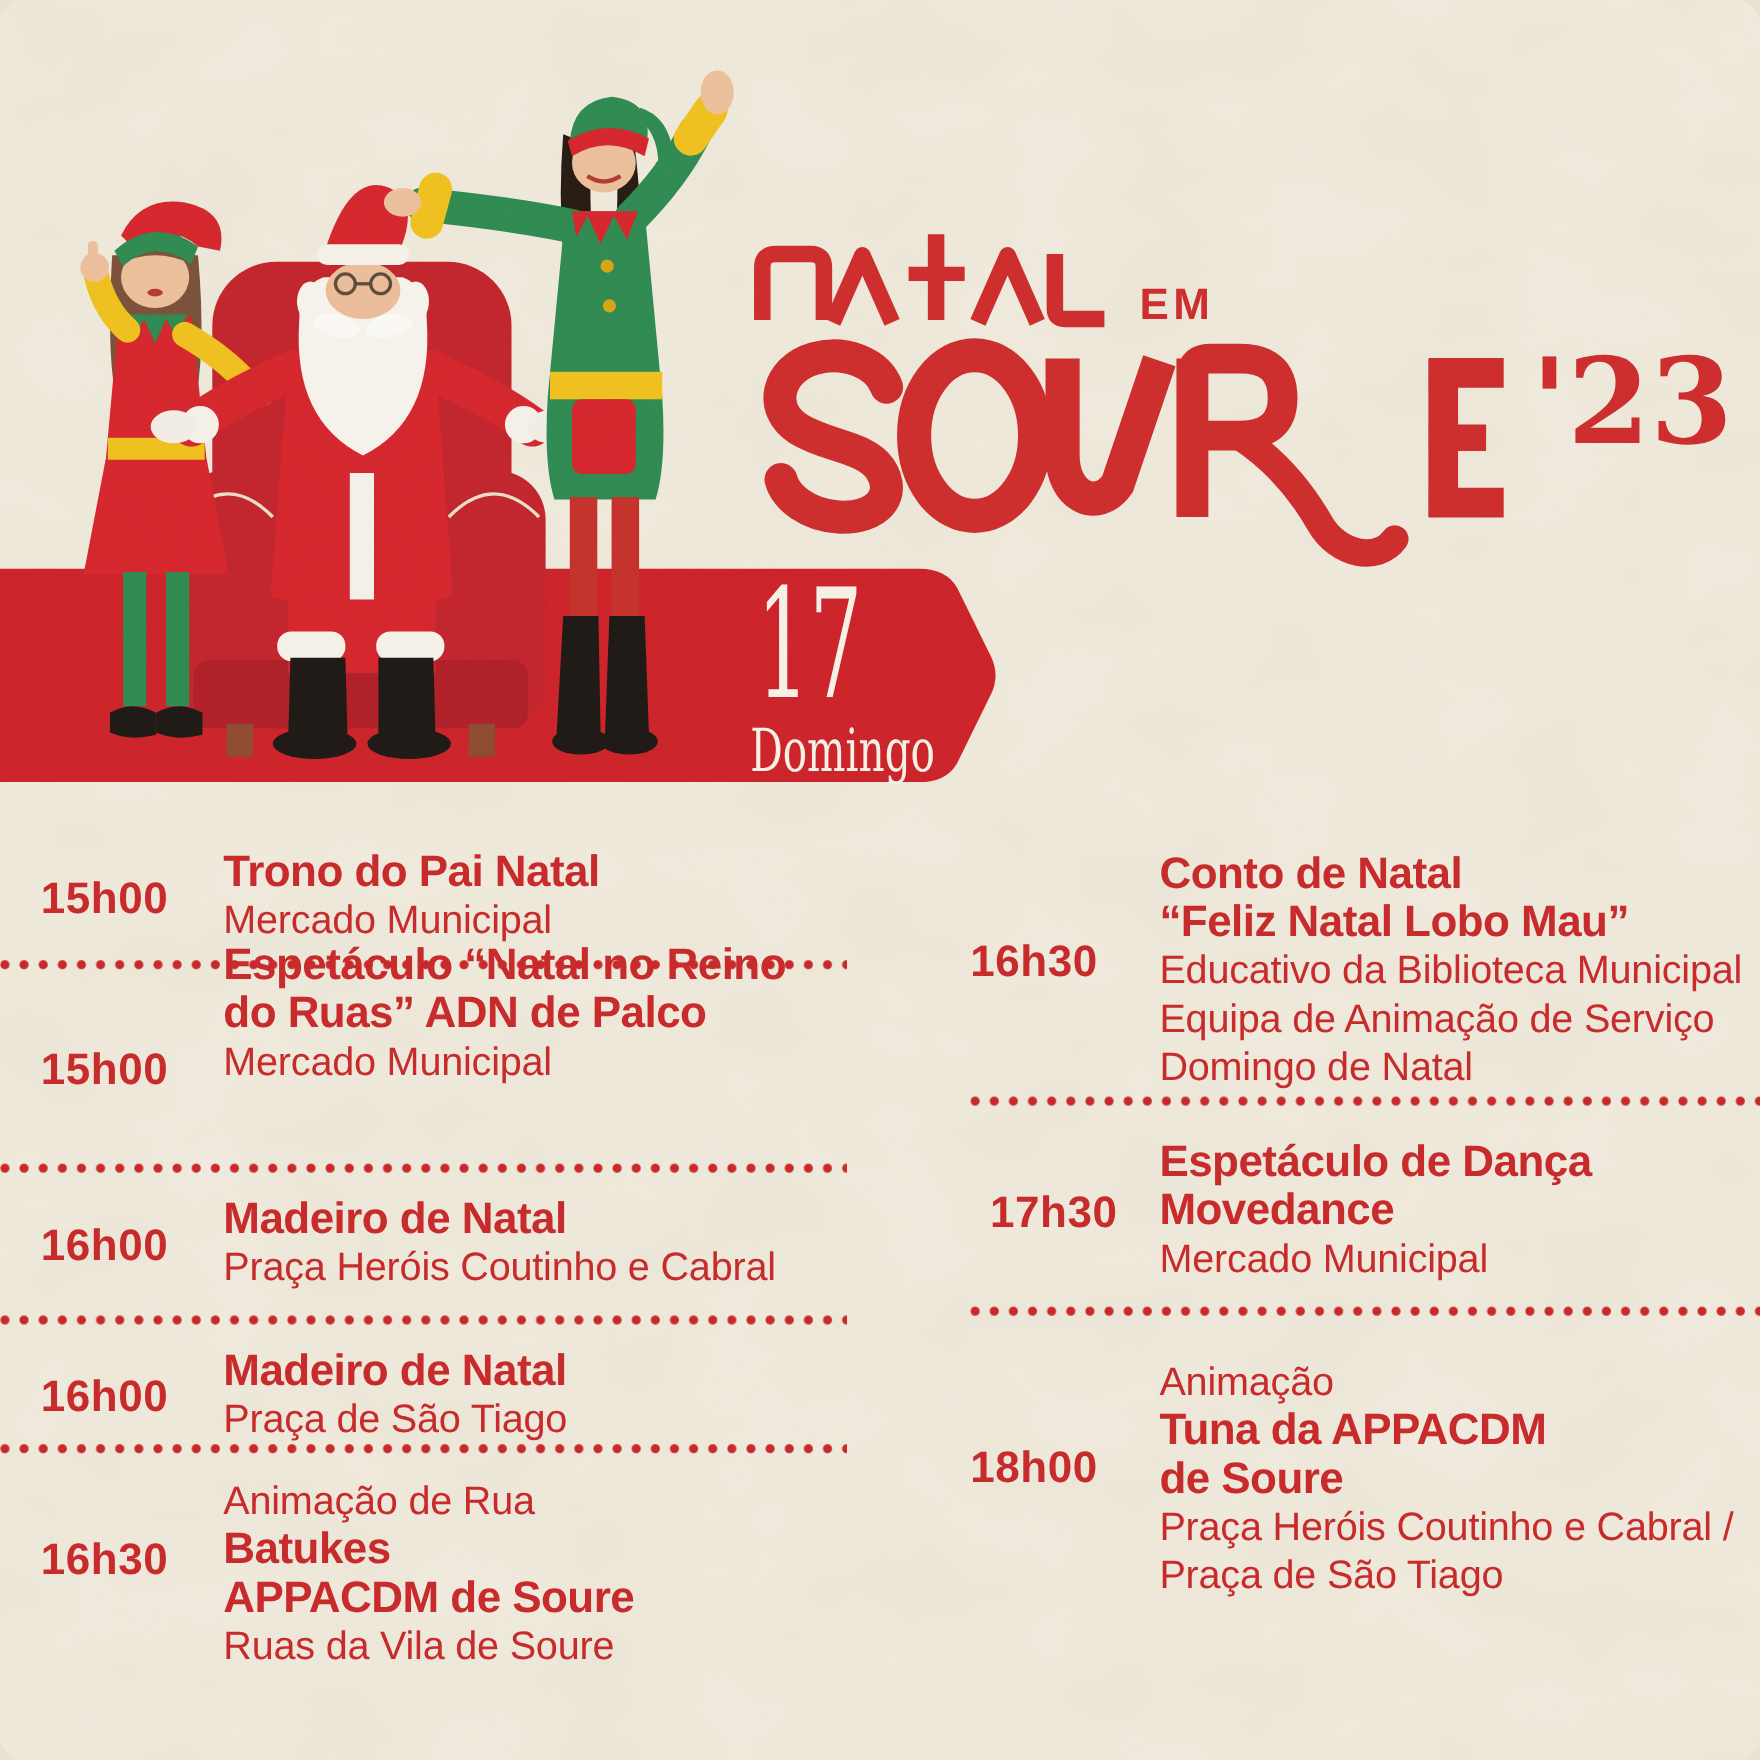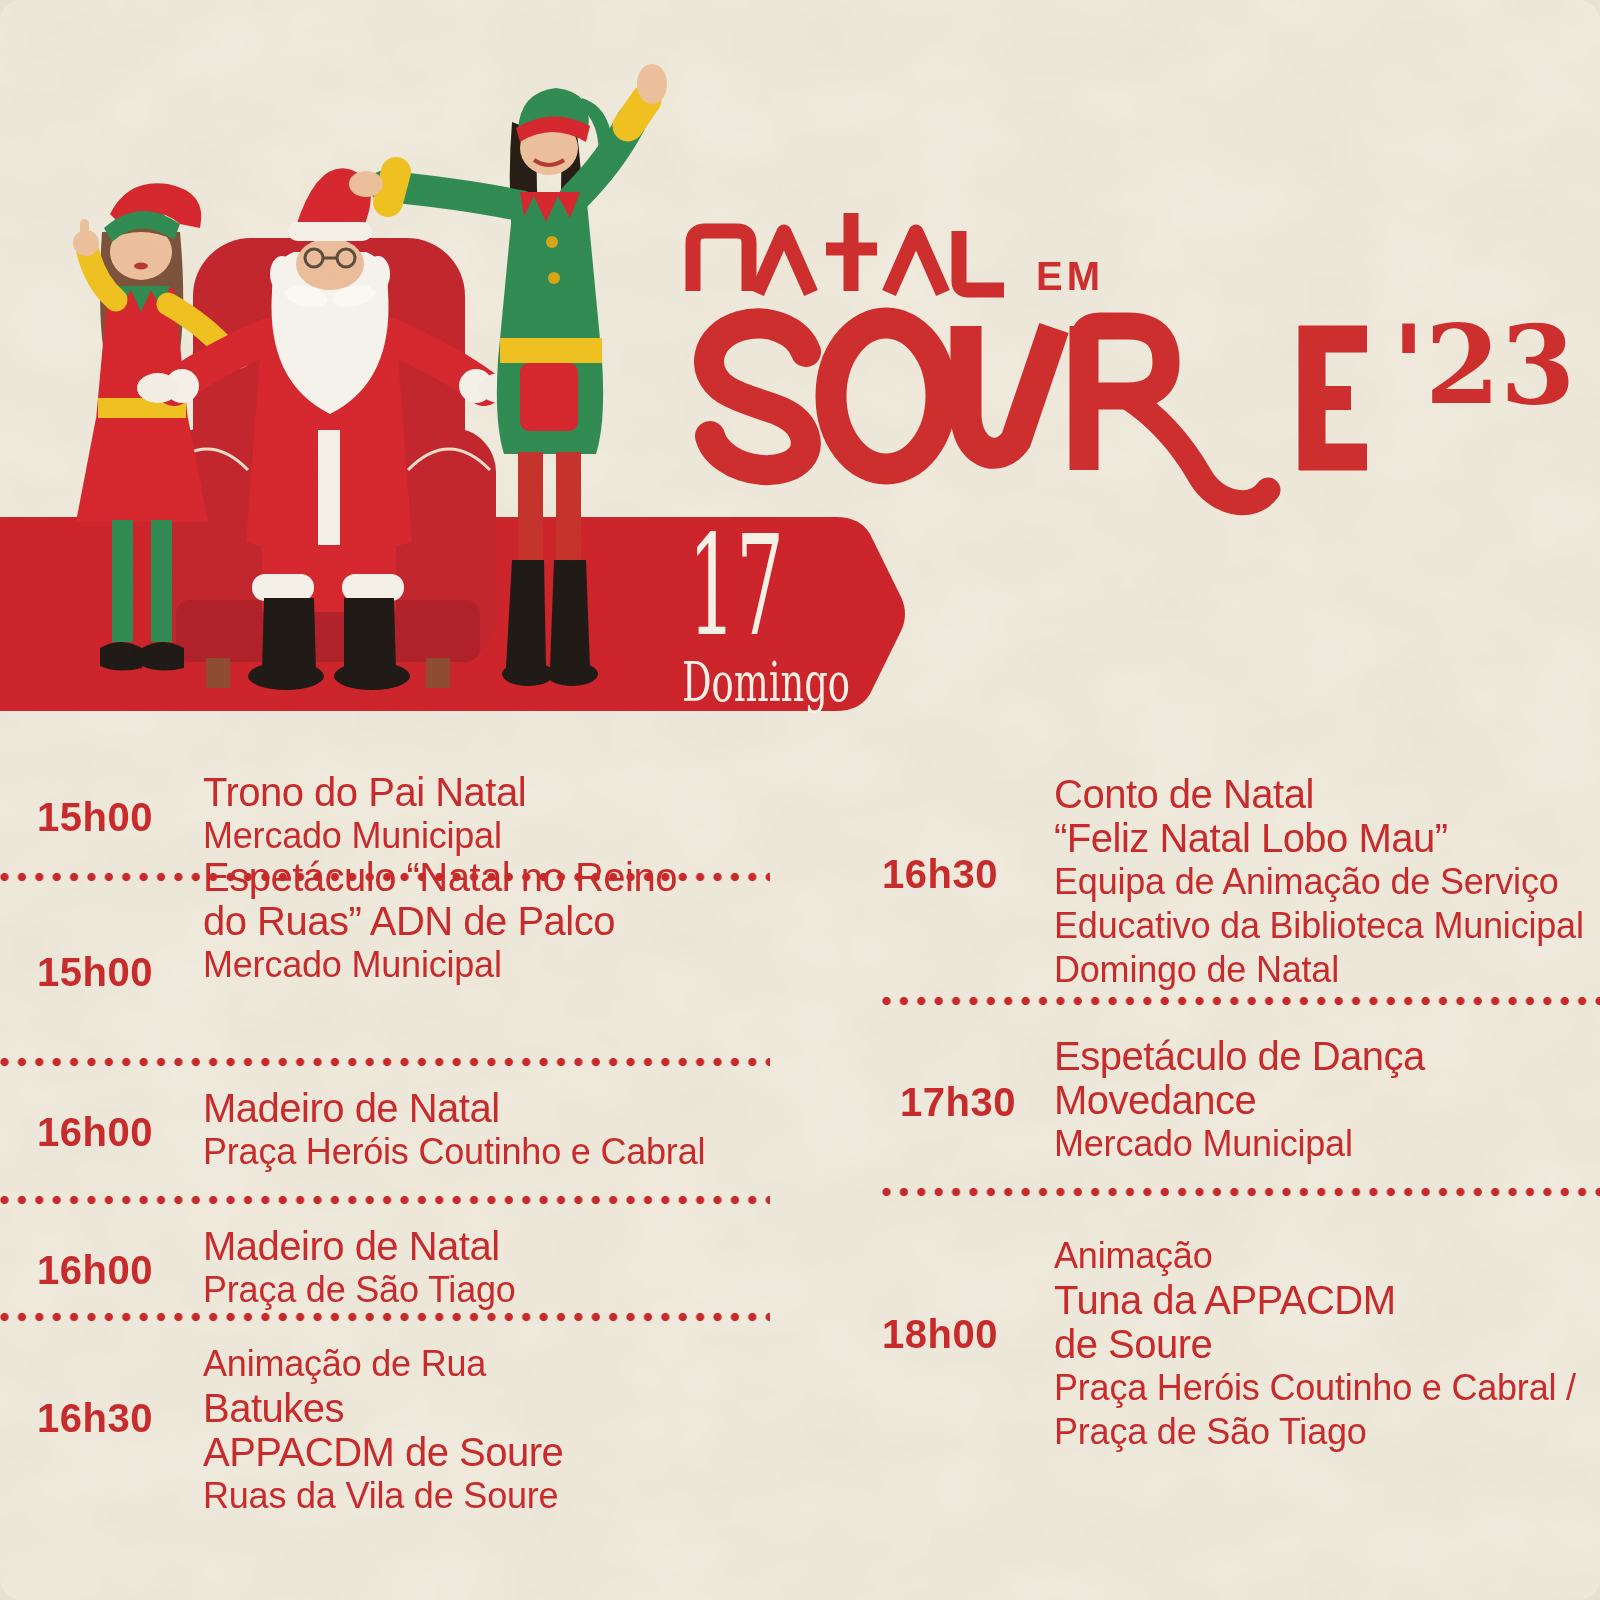--- a/index.html
+++ b/index.html
@@ -3,21 +3,21 @@
 <meta charset="utf-8">
 <style>
   html,body{margin:0;padding:0;background:#e9e2d2;}
   .poster{position:relative;width:1600px;height:1600px;overflow:hidden;
           background:#ece6d7;font-family:"Liberation Sans",sans-serif;border-radius:22px;}
   .vec{position:absolute;left:0;top:0;width:1600px;height:1600px;}
   .sched{position:absolute;z-index:5;color:#c82b2b;}
   .time{position:absolute;font-weight:700;font-size:40px;letter-spacing:.5px;white-space:nowrap;}
   .ev{position:absolute;}
   .ln{display:block;line-height:44px;font-size:36px;white-space:nowrap;letter-spacing:-.2px;}
-  .ln.b{font-weight:400;font-size:40px;letter-spacing:-.5px;}
+  .ln.b{font-weight:700;font-size:40px;letter-spacing:-.5px;}
   .dots{position:absolute;height:10px;
         background-image:radial-gradient(circle at 4.5px 5px,#c8292b 3.6px,rgba(0,0,0,0) 4.6px);
         background-size:17.4px 10px;background-repeat:repeat-x;}
 </style>
 </head>
 <body>
 
 <div class="poster">
 
   <svg class="vec" viewBox="0 0 1600 1600" aria-hidden="false">
@@ -204,22 +204,22 @@
       <span class="ln">Animação de Rua</span>
       <span class="ln b">Batukes</span>
       <span class="ln b">APPACDM de Soure</span>
       <span class="ln">Ruas da Vila de Soure</span>
     </div>
 
     <div class="time" style="left:882px;top:852px">16h30</div>
     <div class="ev" style="left:1054px;top:772px">
       <span class="ln b">Conto de Natal</span>
       <span class="ln b">“Feliz Natal Lobo Mau”</span>
+      <span class="ln">Educativo da Biblioteca Municipal</span>
       <span class="ln">Equipa de Animação de Serviço</span>
-      <span class="ln">Educativo da Biblioteca Municipal</span>
       <span class="ln">Domingo de Natal</span>
     </div>
     <div class="dots" style="left:882px;top:996px;width:718px"></div>
 
     <div class="time" style="left:900px;top:1080px">17h30</div>
     <div class="ev" style="left:1054px;top:1034px">
       <span class="ln b">Espetáculo de Dança</span>
       <span class="ln b">Movedance</span>
       <span class="ln">Mercado Municipal</span>
     </div>

